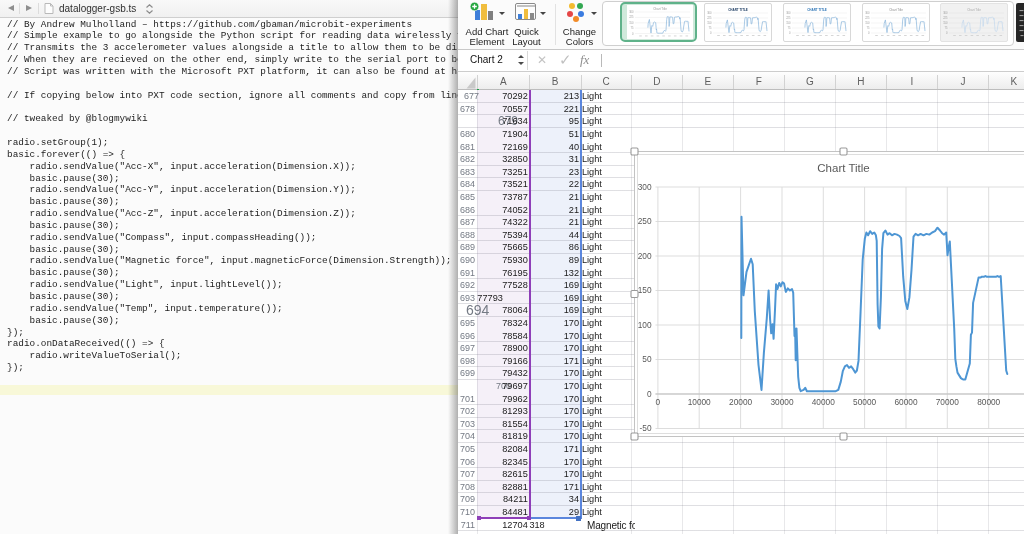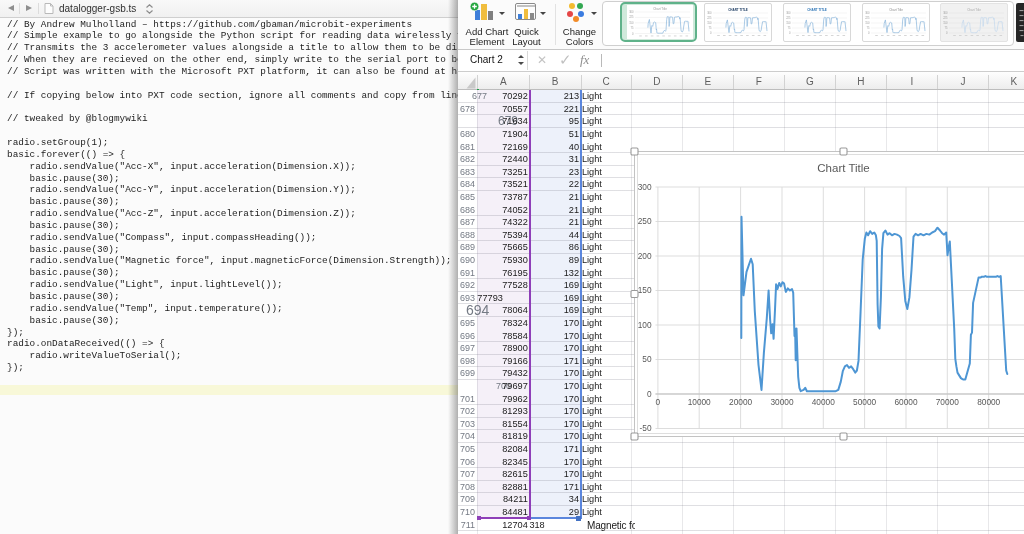--- a/index.html
+++ b/index.html
@@ -257,42 +257,42 @@
 <div class="abs" style="left:0;top:89.9px;width:566px;height:444.1px;background:repeating-linear-gradient(to bottom,transparent 0,transparent 11.70px,rgba(110,110,125,0.22) 11.70px,rgba(110,110,125,0.22) 12.60px);"></div>
 <div class="abs" style="left:19.3px;top:89.9px;width:1px;height:444.1px;background:rgba(120,120,130,0.17);"></div>
 <div class="abs" style="left:173.4px;top:89.9px;width:1px;height:444.1px;background:rgba(120,120,130,0.17);"></div>
 <div class="abs" style="left:224.4px;top:89.9px;width:1px;height:444.1px;background:rgba(120,120,130,0.17);"></div>
 <div class="abs" style="left:275.4px;top:89.9px;width:1px;height:444.1px;background:rgba(120,120,130,0.17);"></div>
 <div class="abs" style="left:326.4px;top:89.9px;width:1px;height:444.1px;background:rgba(120,120,130,0.17);"></div>
 <div class="abs" style="left:377.4px;top:89.9px;width:1px;height:444.1px;background:rgba(120,120,130,0.17);"></div>
 <div class="abs" style="left:428.4px;top:89.9px;width:1px;height:444.1px;background:rgba(120,120,130,0.17);"></div>
 <div class="abs" style="left:479.4px;top:89.9px;width:1px;height:444.1px;background:rgba(120,120,130,0.17);"></div>
 <div class="abs" style="left:530.4px;top:89.9px;width:1px;height:444.1px;background:rgba(120,120,130,0.17);"></div>
-<div class="abs" style="left:12px;top:91.1px;width:17.1px;text-align:right;font-size:9.0px;line-height:11px;color:#747a84;">677</div>
+<div class="abs" style="left:4px;top:91.1px;width:17.1px;text-align:right;font-size:9.0px;line-height:11px;color:#747a84;">677</div>
     <div class="abs" style="left:19.3px;top:91.1px;width:50.5px;text-align:right;font-size:9.2px;line-height:11px;color:#1a1a1a;">70292</div>
     <div class="abs" style="left:71.4px;top:91.1px;width:49.7px;text-align:right;font-size:9.2px;line-height:11px;color:#1a1a1a;">213</div>
     <div class="abs" style="left:123.9px;top:91.1px;width:48px;font-size:9.2px;line-height:11px;color:#1a1a1a;">Light</div>
     <div class="abs" style="left:0px;top:103.7px;width:17.1px;text-align:right;font-size:9.0px;line-height:11px;color:#747a84;">678</div>
     <div class="abs" style="left:19.3px;top:103.7px;width:50.5px;text-align:right;font-size:9.2px;line-height:11px;color:#1a1a1a;">70557</div>
     <div class="abs" style="left:71.4px;top:103.7px;width:49.7px;text-align:right;font-size:9.2px;line-height:11px;color:#1a1a1a;">221</div>
     <div class="abs" style="left:123.9px;top:103.7px;width:48px;font-size:9.2px;line-height:11px;color:#1a1a1a;">Light</div>
     <div class="abs" style="left:0px;top:116.3px;width:17.1px;text-align:right;font-size:12px;line-height:11px;color:#747a84;padding-left:40px;">679</div>
     <div class="abs" style="left:19.3px;top:116.3px;width:50.5px;text-align:right;font-size:9.2px;line-height:11px;color:#1a1a1a;">71634</div>
     <div class="abs" style="left:71.4px;top:116.3px;width:49.7px;text-align:right;font-size:9.2px;line-height:11px;color:#1a1a1a;">95</div>
     <div class="abs" style="left:123.9px;top:116.3px;width:48px;font-size:9.2px;line-height:11px;color:#1a1a1a;">Light</div>
     <div class="abs" style="left:0px;top:128.9px;width:17.1px;text-align:right;font-size:9.0px;line-height:11px;color:#747a84;">680</div>
     <div class="abs" style="left:19.3px;top:128.9px;width:50.5px;text-align:right;font-size:9.2px;line-height:11px;color:#1a1a1a;">71904</div>
     <div class="abs" style="left:71.4px;top:128.9px;width:49.7px;text-align:right;font-size:9.2px;line-height:11px;color:#1a1a1a;">51</div>
     <div class="abs" style="left:123.9px;top:128.9px;width:48px;font-size:9.2px;line-height:11px;color:#1a1a1a;">Light</div>
     <div class="abs" style="left:0px;top:141.5px;width:17.1px;text-align:right;font-size:9.0px;line-height:11px;color:#747a84;">681</div>
     <div class="abs" style="left:19.3px;top:141.5px;width:50.5px;text-align:right;font-size:9.2px;line-height:11px;color:#1a1a1a;">72169</div>
     <div class="abs" style="left:71.4px;top:141.5px;width:49.7px;text-align:right;font-size:9.2px;line-height:11px;color:#1a1a1a;">40</div>
     <div class="abs" style="left:123.9px;top:141.5px;width:48px;font-size:9.2px;line-height:11px;color:#1a1a1a;">Light</div>
     <div class="abs" style="left:0px;top:154.1px;width:17.1px;text-align:right;font-size:9.0px;line-height:11px;color:#747a84;">682</div>
-    <div class="abs" style="left:19.3px;top:154.1px;width:50.5px;text-align:right;font-size:9.2px;line-height:11px;color:#1a1a1a;">72440</div>
+    <div class="abs" style="left:19.3px;top:154.1px;width:50.5px;text-align:right;font-size:9.2px;line-height:11px;color:#1a1a1a;">32850</div>
     <div class="abs" style="left:71.4px;top:154.1px;width:49.7px;text-align:right;font-size:9.2px;line-height:11px;color:#1a1a1a;">31</div>
     <div class="abs" style="left:123.9px;top:154.1px;width:48px;font-size:9.2px;line-height:11px;color:#1a1a1a;">Light</div>
     <div class="abs" style="left:0px;top:166.7px;width:17.1px;text-align:right;font-size:9.0px;line-height:11px;color:#747a84;">683</div>
     <div class="abs" style="left:19.3px;top:166.7px;width:50.5px;text-align:right;font-size:9.2px;line-height:11px;color:#1a1a1a;">73251</div>
     <div class="abs" style="left:71.4px;top:166.7px;width:49.7px;text-align:right;font-size:9.2px;line-height:11px;color:#1a1a1a;">23</div>
     <div class="abs" style="left:123.9px;top:166.7px;width:48px;font-size:9.2px;line-height:11px;color:#1a1a1a;">Light</div>
     <div class="abs" style="left:0px;top:179.3px;width:17.1px;text-align:right;font-size:9.0px;line-height:11px;color:#747a84;">684</div>
     <div class="abs" style="left:19.3px;top:179.3px;width:50.5px;text-align:right;font-size:9.2px;line-height:11px;color:#1a1a1a;">73521</div>
     <div class="abs" style="left:71.4px;top:179.3px;width:49.7px;text-align:right;font-size:9.2px;line-height:11px;color:#1a1a1a;">22</div>
     <div class="abs" style="left:123.9px;top:179.3px;width:48px;font-size:9.2px;line-height:11px;color:#1a1a1a;">Light</div>

